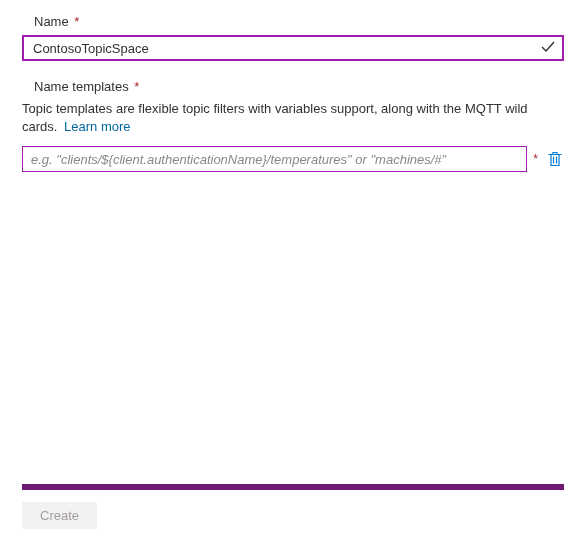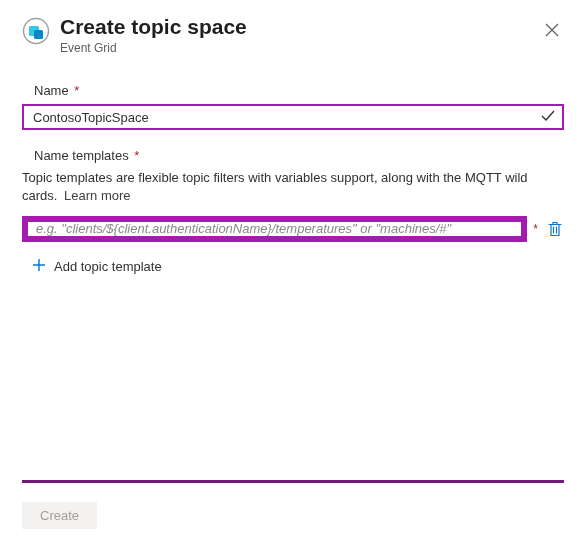--- a/index.html
+++ b/index.html
@@ -90,34 +90,34 @@
     transform: translateY(-50%);
     color: #323130;
   }
   .desc {
     font-size: 13px;
     color: #323130;
     line-height: 1.4;
     margin-top: 4px;
   }
   .learn-link {
-    color: #404040;
+    color: #0369a1;
     cursor: pointer;
     margin-left: 3px;
     margin-top: 12px;
   }
   .template-row {
     display: flex;
     align-items: center;
     gap: 4px;
     margin-top: 10px;
   }
   .template-input-wrap {
     flex: 1;
-    border: 6px solid #a21caf;
+    border: 1px solid #a21caf;
     height: 26px;
     display: flex;
     align-items: center;
     padding: 0 6px;
     background: #fff;
   }
   .template-input {
     border: none;
     outline: none;
     width: 100%;
@@ -147,56 +147,38 @@
     display: flex;
     align-items: center;
     gap: 8px;
     padding-left: 10px;
     color: #323130;
     cursor: pointer;
   }
   .plus-icon { color: #0078d4; }
   .footer {
     margin-top: auto;
-    padding: 19px 0 14px 0;
-    border-top: 3px solid #701a75;
+    padding: 12px 0 14px 0;
+    border-top: 6px solid #701a75;
   }
   .create-btn {
     background: #f3f2f1;
     color: #a19f9d;
     border: none;
     font-size: 13px;
     font-family: inherit;
     padding: 6px 18px;
     cursor: default;
   }
 </style>
 </head>
 <body>
 
 <div class="panel">
 
-  <div class="header">
-    <span class="header-icon">
-      <svg viewBox="0 0 28 28" width="28" height="28">
-        <circle cx="14" cy="14" r="12.5" fill="none" stroke="#9aa3a8" stroke-width="1.4"></circle>
-        <rect x="7" y="9" width="10" height="10" rx="1.5" fill="#32c8e8"></rect>
-        <rect x="12" y="13" width="9" height="9" rx="1.5" fill="#0b87c7"></rect>
-      </svg>
-    </span>
-    <div class="titles">
-      <div class="title">Create topic space</div>
-      <div class="subtitle">Event Grid</div>
-    </div>
-    <div class="close-btn">
-      <svg viewBox="0 0 14 14" width="14" height="14">
-        <path d="M1 1 L13 13 M13 1 L1 13" stroke="#605e5c" stroke-width="1.2" fill="none"></path>
-      </svg>
-    </div>
-  </div>
 
   <div class="field-block">
     <div class="label">
       <span>Name</span>
       <span class="req">*</span>
     </div>
     <div class="name-input-wrap">
       <input class="name-input" type="text" value="ContosoTopicSpace" style="">
       <span class="check-icon">
         <svg viewBox="0 0 16 16" width="16" height="16">
@@ -221,27 +203,19 @@
         <input class="template-input" type="text" placeholder="e.g. &quot;clients/${client.authenticationName}/temperatures&quot; or &quot;machines/#&quot;" style="">
       </div>
       <span class="row-req">*</span>
       <span class="trash-btn">
         <svg viewBox="0 0 14 16" width="14" height="16">
           <path d="M1 3.5 H13 M5 3.5 V1.5 H9 V3.5 M3 3.5 V14.5 H11 V3.5 M5.5 6 V12 M8.5 6 V12" fill="none" stroke="#0078d4" stroke-width="1.2" stroke-linecap="round"></path>
         </svg>
       </span>
     </div>
 
-    <div class="add-row">
-      <span class="plus-icon">
-        <svg viewBox="0 0 14 14" width="14" height="14">
-          <path d="M7 1 V13 M1 7 H13" stroke="#0078d4" stroke-width="1.4" fill="none"></path>
-        </svg>
-      </span>
-      <span>Add topic template</span>
-    </div>
   </div>
 
   <div class="footer">
     <button class="create-btn" disabled="">Create</button>
   </div>
 
 </div>
 
 </body></html>

